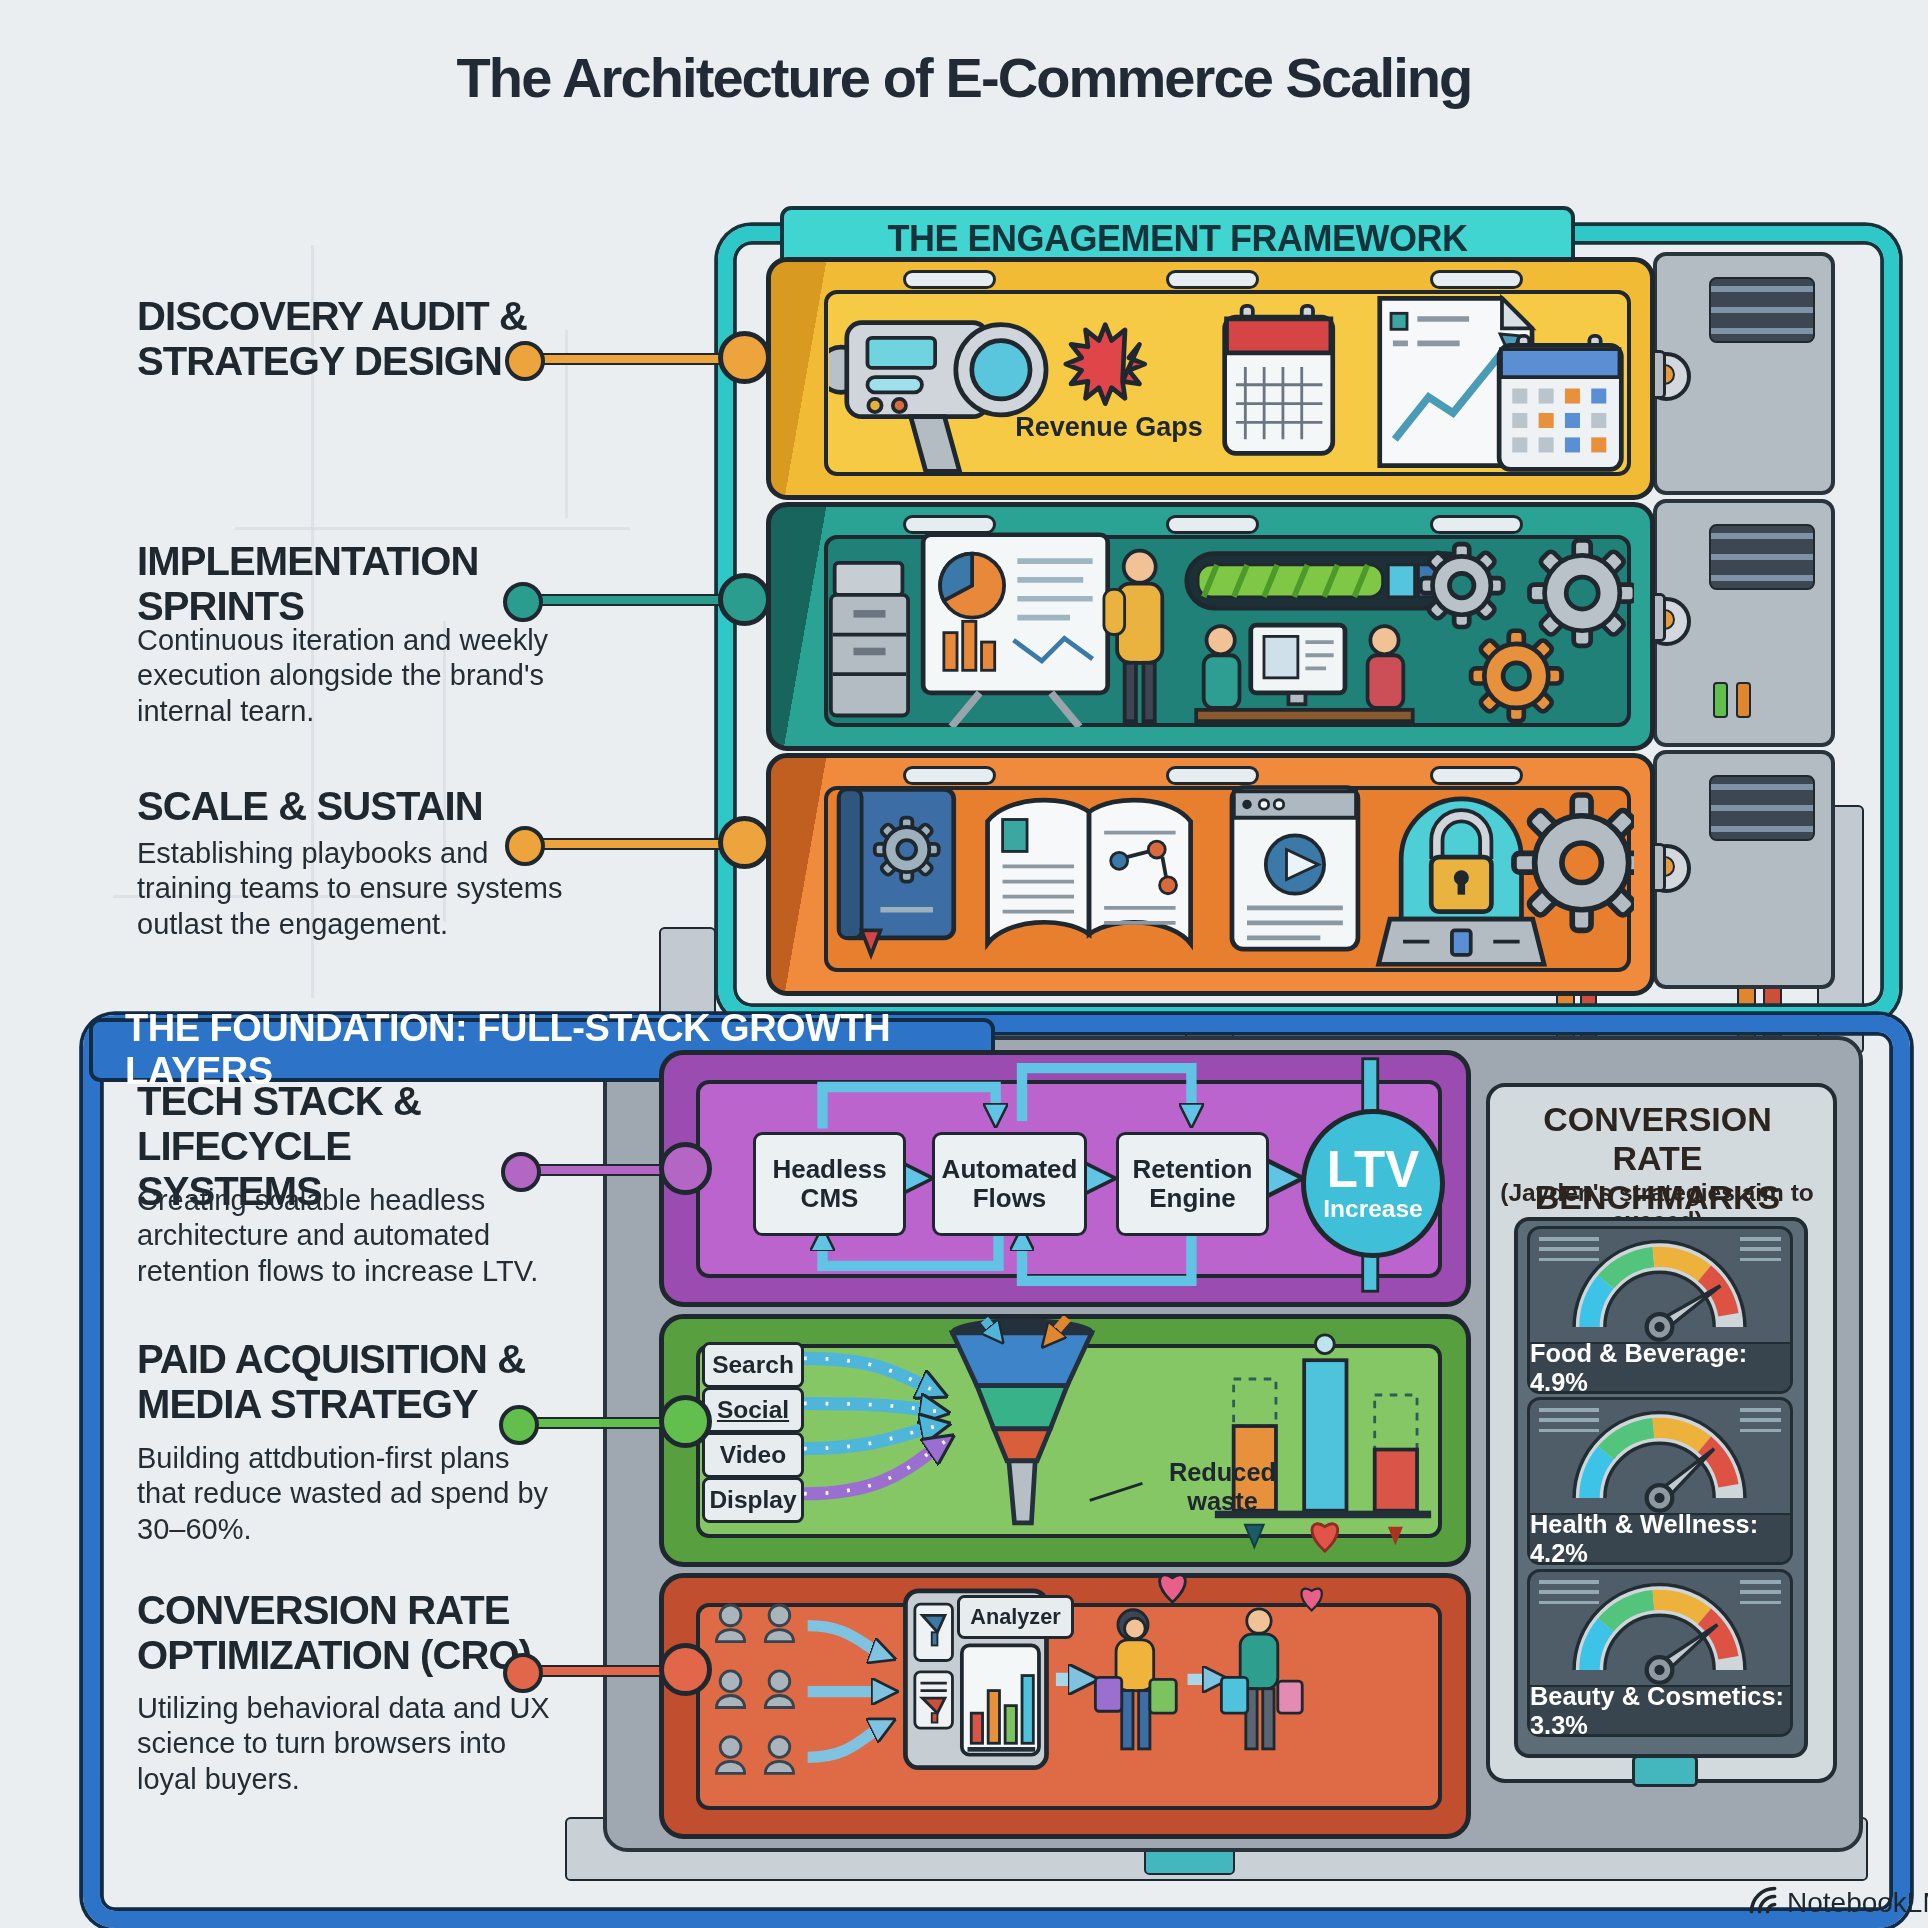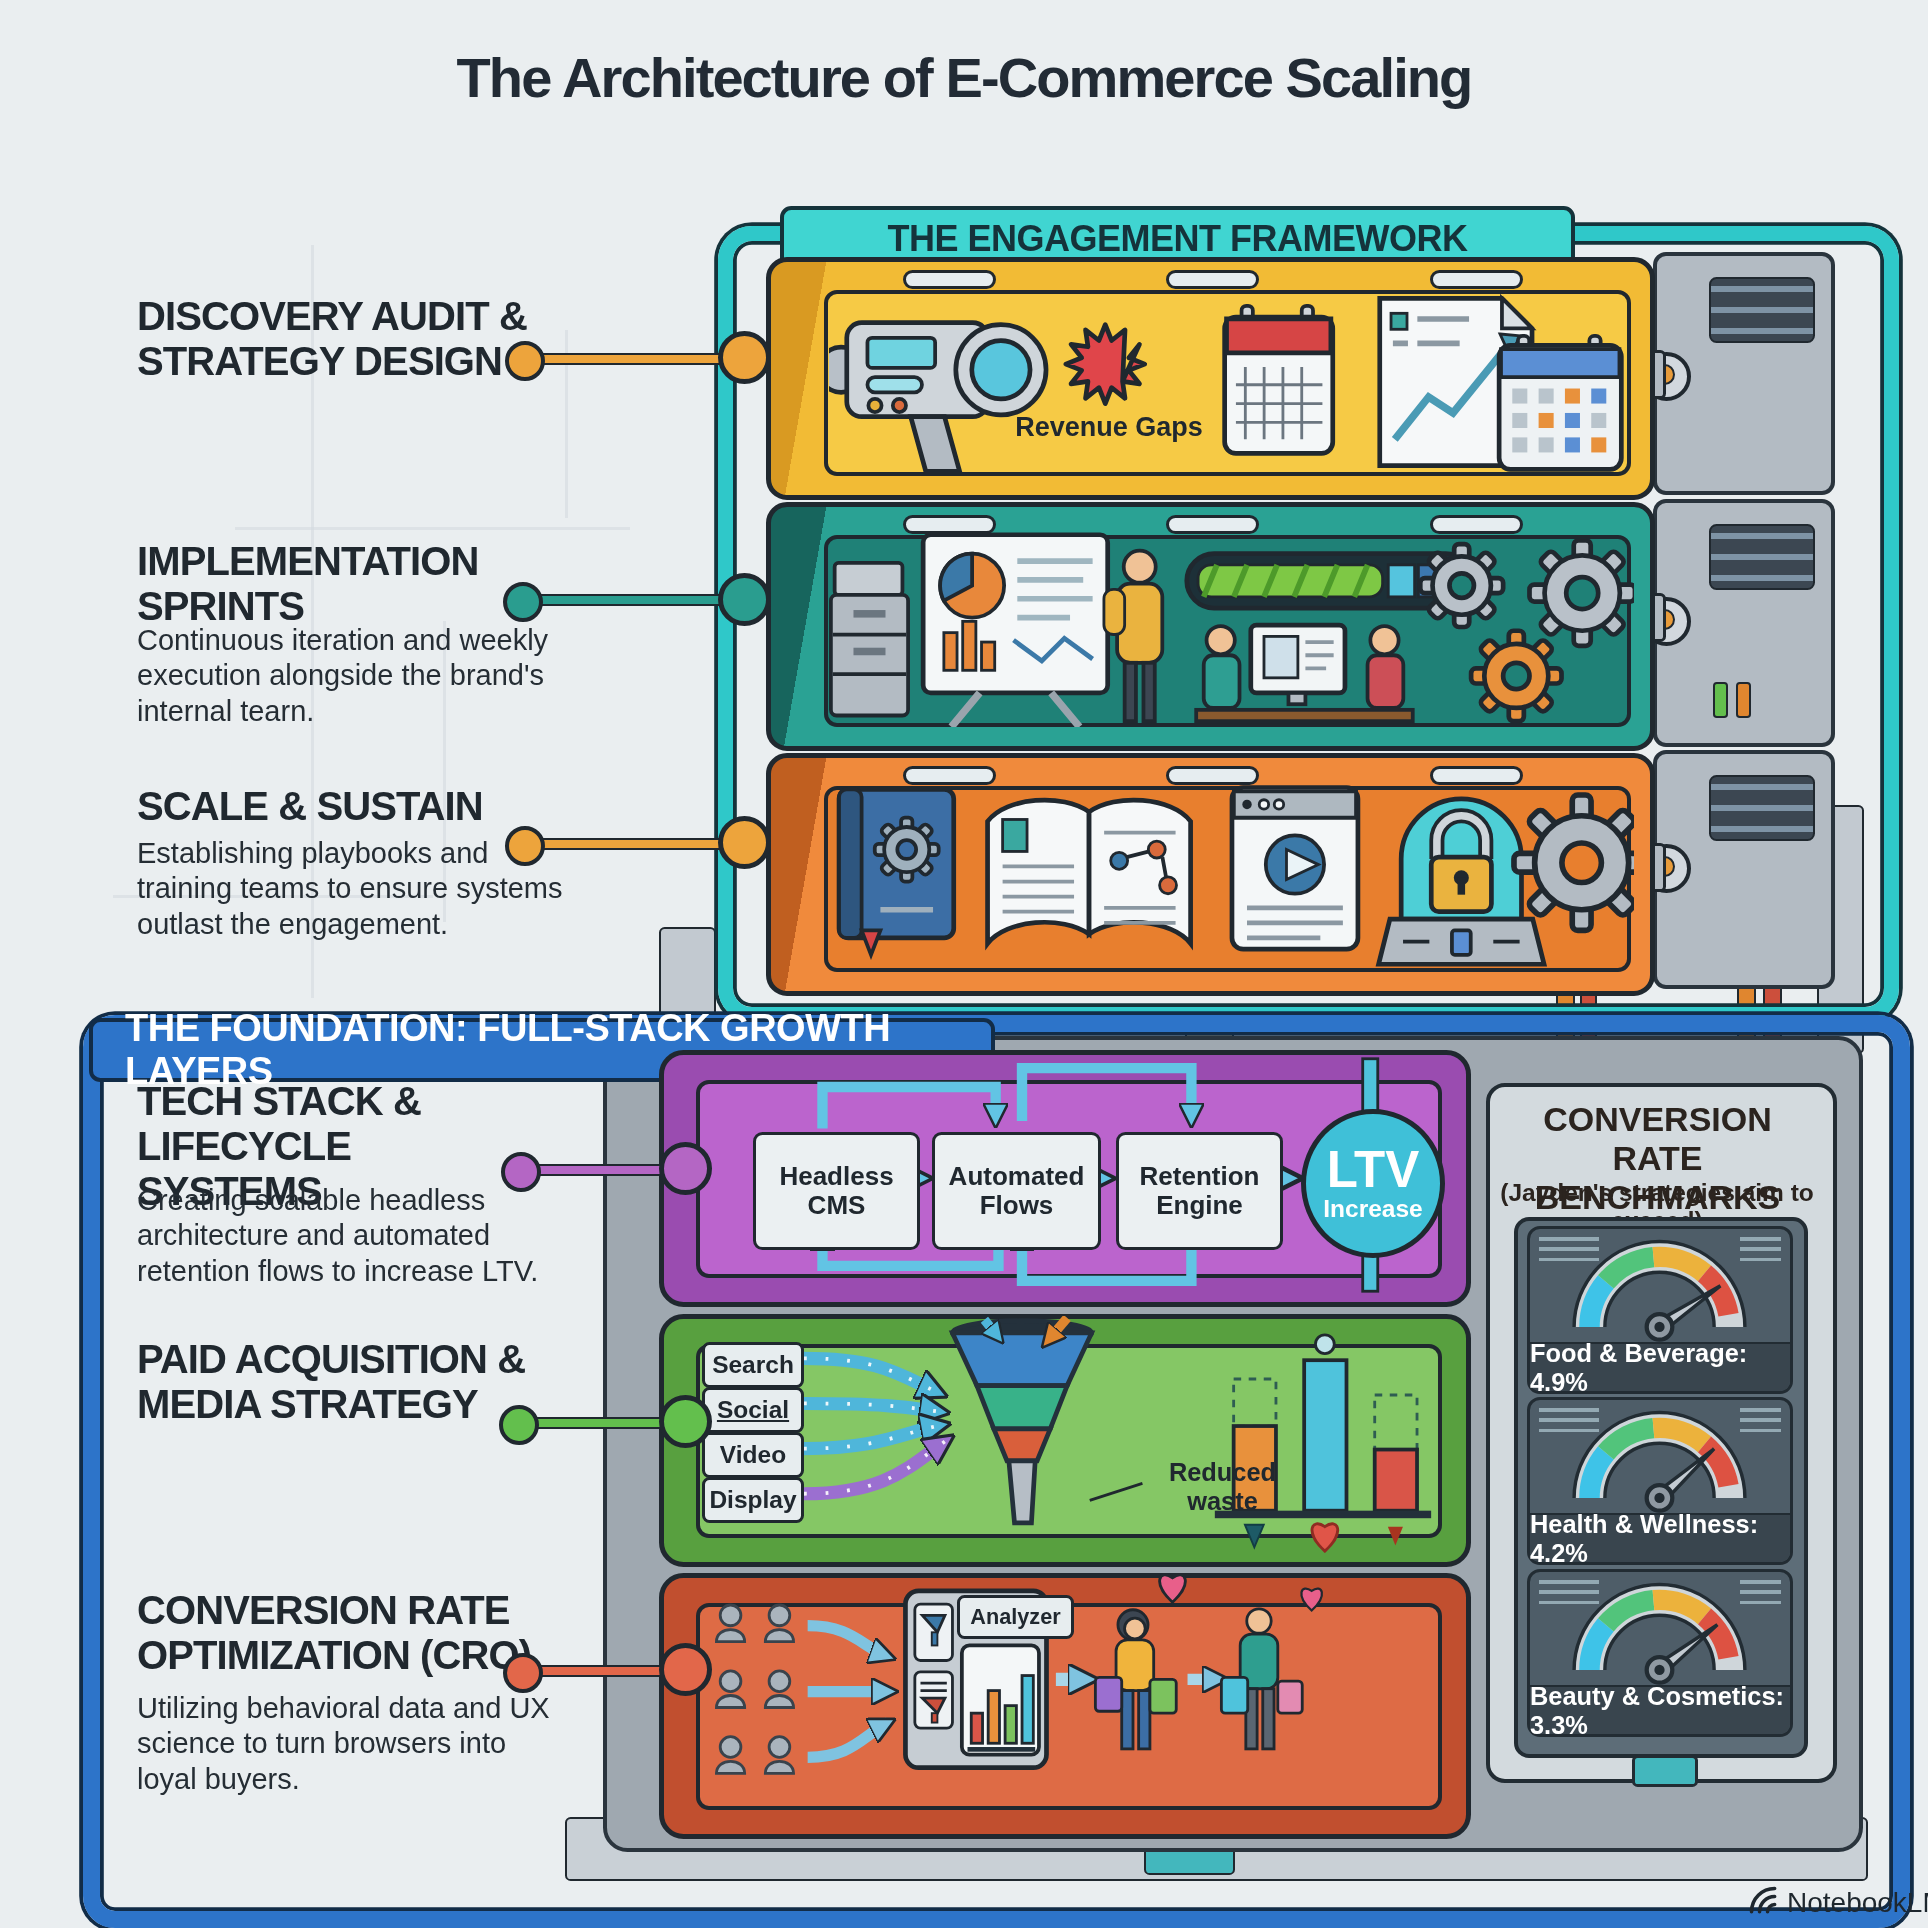--- a/index.html
+++ b/index.html
@@ -13,21 +13,21 @@
   .step-desc{font-size:29px;line-height:1.22;color:#252d34;}
   .conn-line{position:absolute;height:7.5px;border:2.8px solid #20282f;}
   .conn-dot{position:absolute;width:32px;height:32px;border-radius:50%;border:4.7px solid #20282f;}
   .conn-node{position:absolute;width:43px;height:43px;border-radius:50%;border:5.6px solid #20282f;}
   .drawer{position:absolute;border:5.6px solid #20282f;border-radius:21px;}
   .drawer-inner{position:absolute;border:4.7px solid #20282f;border-radius:13px;}
   .vent{position:absolute;height:13px;width:87px;background:#e6edf0;border:3.8px solid #20282f;border-radius:9.4px;}
   .chip{position:absolute;background:#e7edef;border:3.8px solid #20282f;border-radius:7.5px;font-weight:bold;color:#20282f;
         display:flex;align-items:center;justify-content:center;font-size:24.5px;}
   .flow-box{position:absolute;background:#ebf0f2;border:3.8px solid #20282f;border-radius:9.4px;font-weight:bold;color:#20282f;
-        display:flex;align-items:center;justify-content:center;text-align:center;font-size:26px;line-height:1.1;padding:11px;}
+        display:flex;align-items:center;justify-content:center;text-align:center;font-size:26px;line-height:1.1;padding:4px;}
   .machine{position:absolute;background:#b3bbc3;border:4.7px solid #2a343d;border-radius:13px;}
   .ventblock{position:absolute;background:#3c4752;border:2.8px solid #20282f;border-radius:7.5px;
         background-image:repeating-linear-gradient(#3c4752 0 7.5px,#7e93a5 7.5px 13px,#3c4752 13px 21px);}
   .knob{position:absolute;width:41px;height:41px;border-radius:50%;background:#d2d8de;border:4.7px solid #20282f;}
   .knob::after{content:"";position:absolute;left:7.5px;top:7.5px;width:17px;height:17px;border-radius:50%;
         background:#e89b3a;border:2.8px solid #20282f;}
   .pipe{position:absolute;border:2.8px solid #20282f;border-radius:5.6px;}
   .gauge-card{position:absolute;background:#4e5d68;border:3.8px solid #222c33;border-radius:13px;}
   .gauge-label{position:absolute;left:0;right:0;bottom:0;height:47px;background:#39454e;border-top:2.8px solid #222c33;
         border-radius:0 0 9.4px 9.4px;color:#ffffff;font-weight:bold;font-size:25.4px;display:flex;align-items:center;justify-content:center;}
@@ -494,20 +494,21 @@
   </svg>
   <div class="chip" style="left:957px;top:1595px;width:111px;height:38px;font-size:21.7px;">Analyzer</div>
 
   <div class="abs step-title" style="left:137px;top:1079px;width:405px;">TECH STACK &amp; LIFECYCLE SYSTEMS</div>
   <div class="abs step-desc" style="left:137px;top:1183px;width:424px;">Creating scalable headless architecture and automated retention flows to increase LTV.</div>
   <div class="conn-line" style="left:533px;top:1164px;width:141px;background:#b466c4;"></div>
   <div class="conn-dot" style="left:501px;top:1152px;background:#b466c4;"></div>
   <div class="conn-node" style="left:659px;top:1142px;background:#b466c4;"></div>
 
   <div class="abs step-title" style="left:137px;top:1337px;width:405px;">PAID ACQUISITION &amp; MEDIA STRATEGY</div>
+  <div class="abs step-desc" style="left:137px;top:1441px;width:424px;">Building attdbution-first plans that reduce wasted ad spend by 30–60%.</div>
   <div class="conn-line" style="left:531px;top:1417px;width:143px;background:#63bf4d;"></div>
   <div class="conn-dot" style="left:499px;top:1405px;background:#63bf4d;"></div>
   <div class="conn-node" style="left:659px;top:1395px;background:#63bf4d;"></div>
 
   <div class="abs step-title" style="left:137px;top:1588px;width:433px;">CONVERSION RATE OPTIMIZATION (CRO)</div>
   <div class="abs step-desc" style="left:137px;top:1691px;width:424px;">Utilizing behavioral data and UX science to turn browsers into loyal buyers.</div>
   <div class="conn-line" style="left:535px;top:1665px;width:139px;background:#e2674a;"></div>
   <div class="conn-dot" style="left:503px;top:1653px;background:#e2674a;"></div>
   <div class="conn-node" style="left:659px;top:1643px;background:#e2674a;"></div>
 

